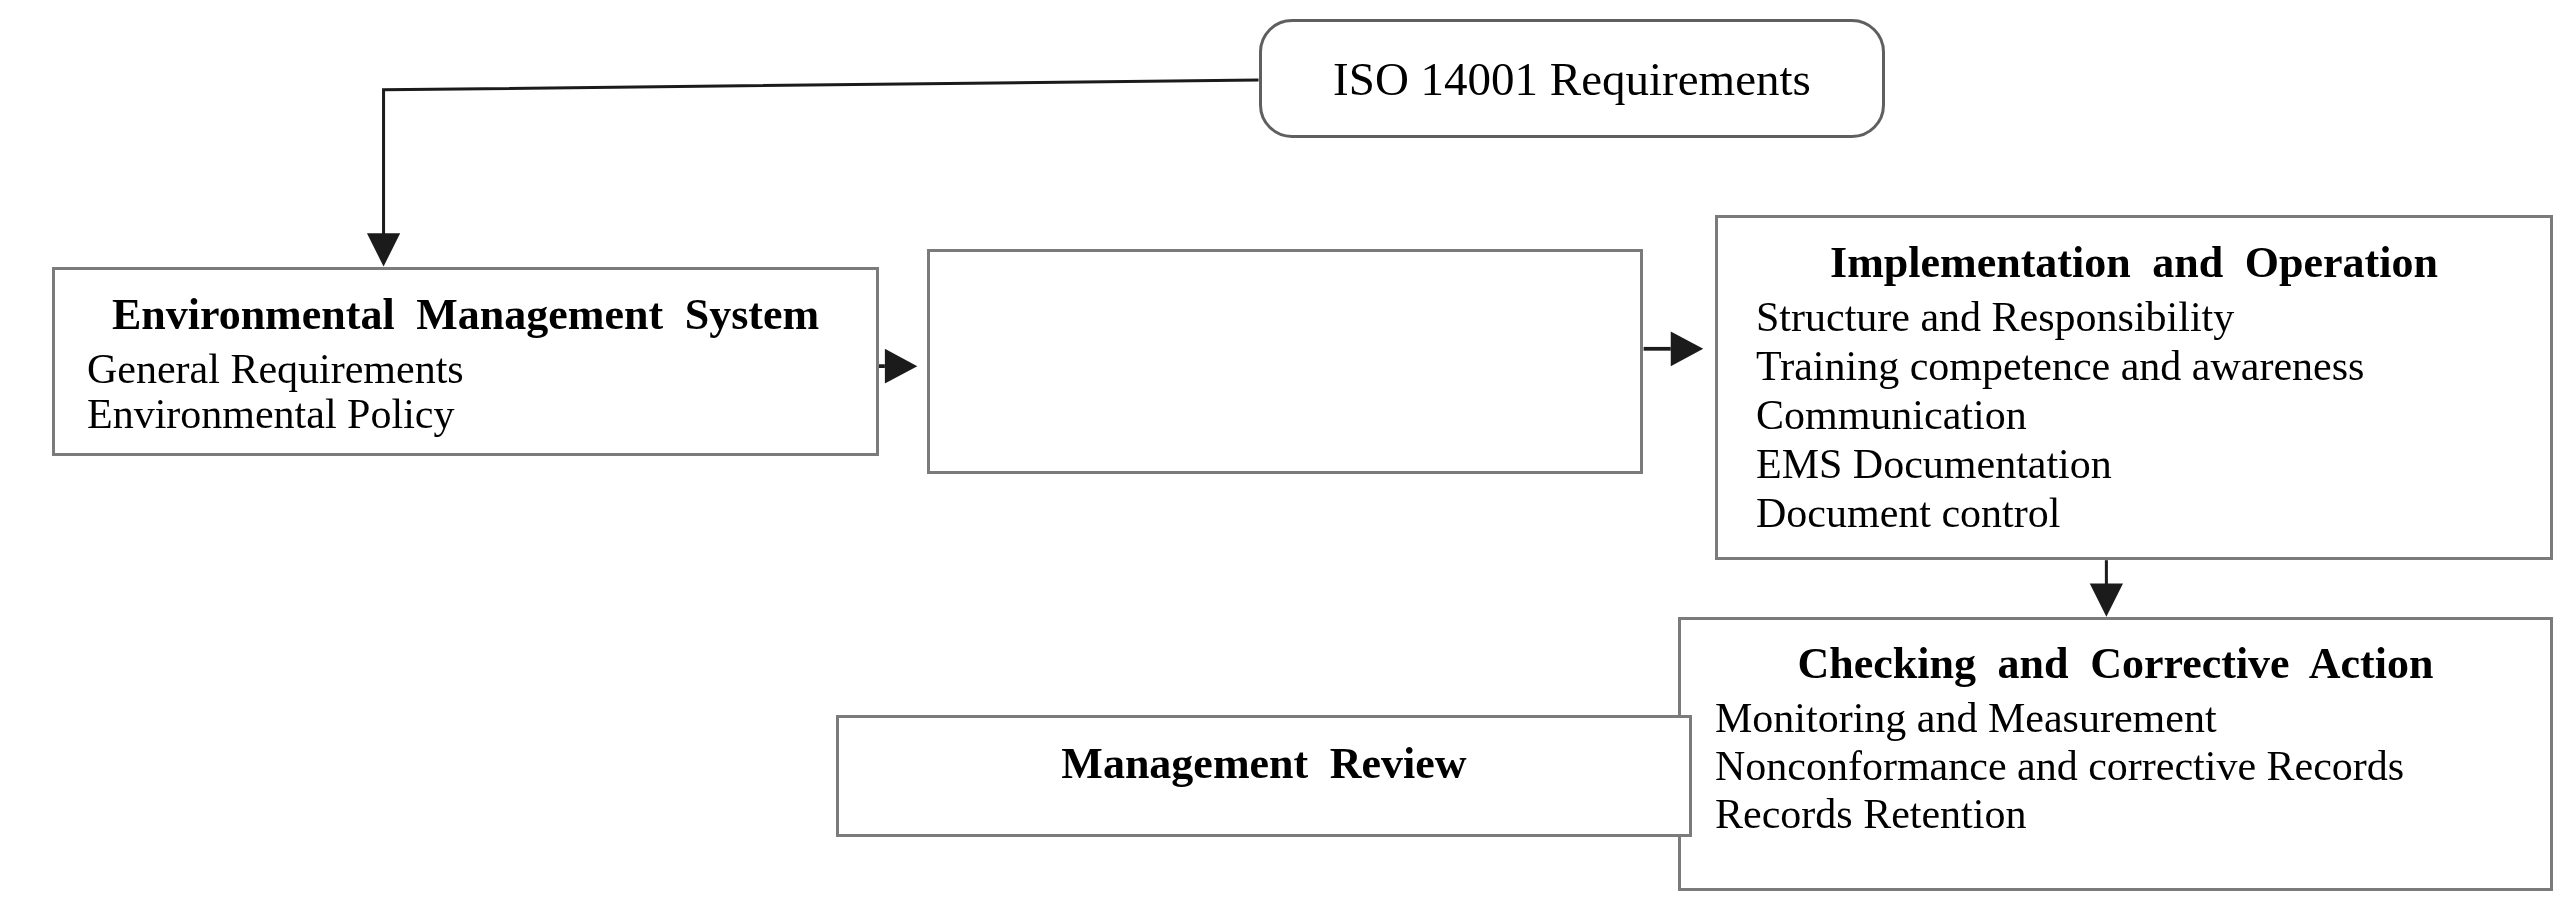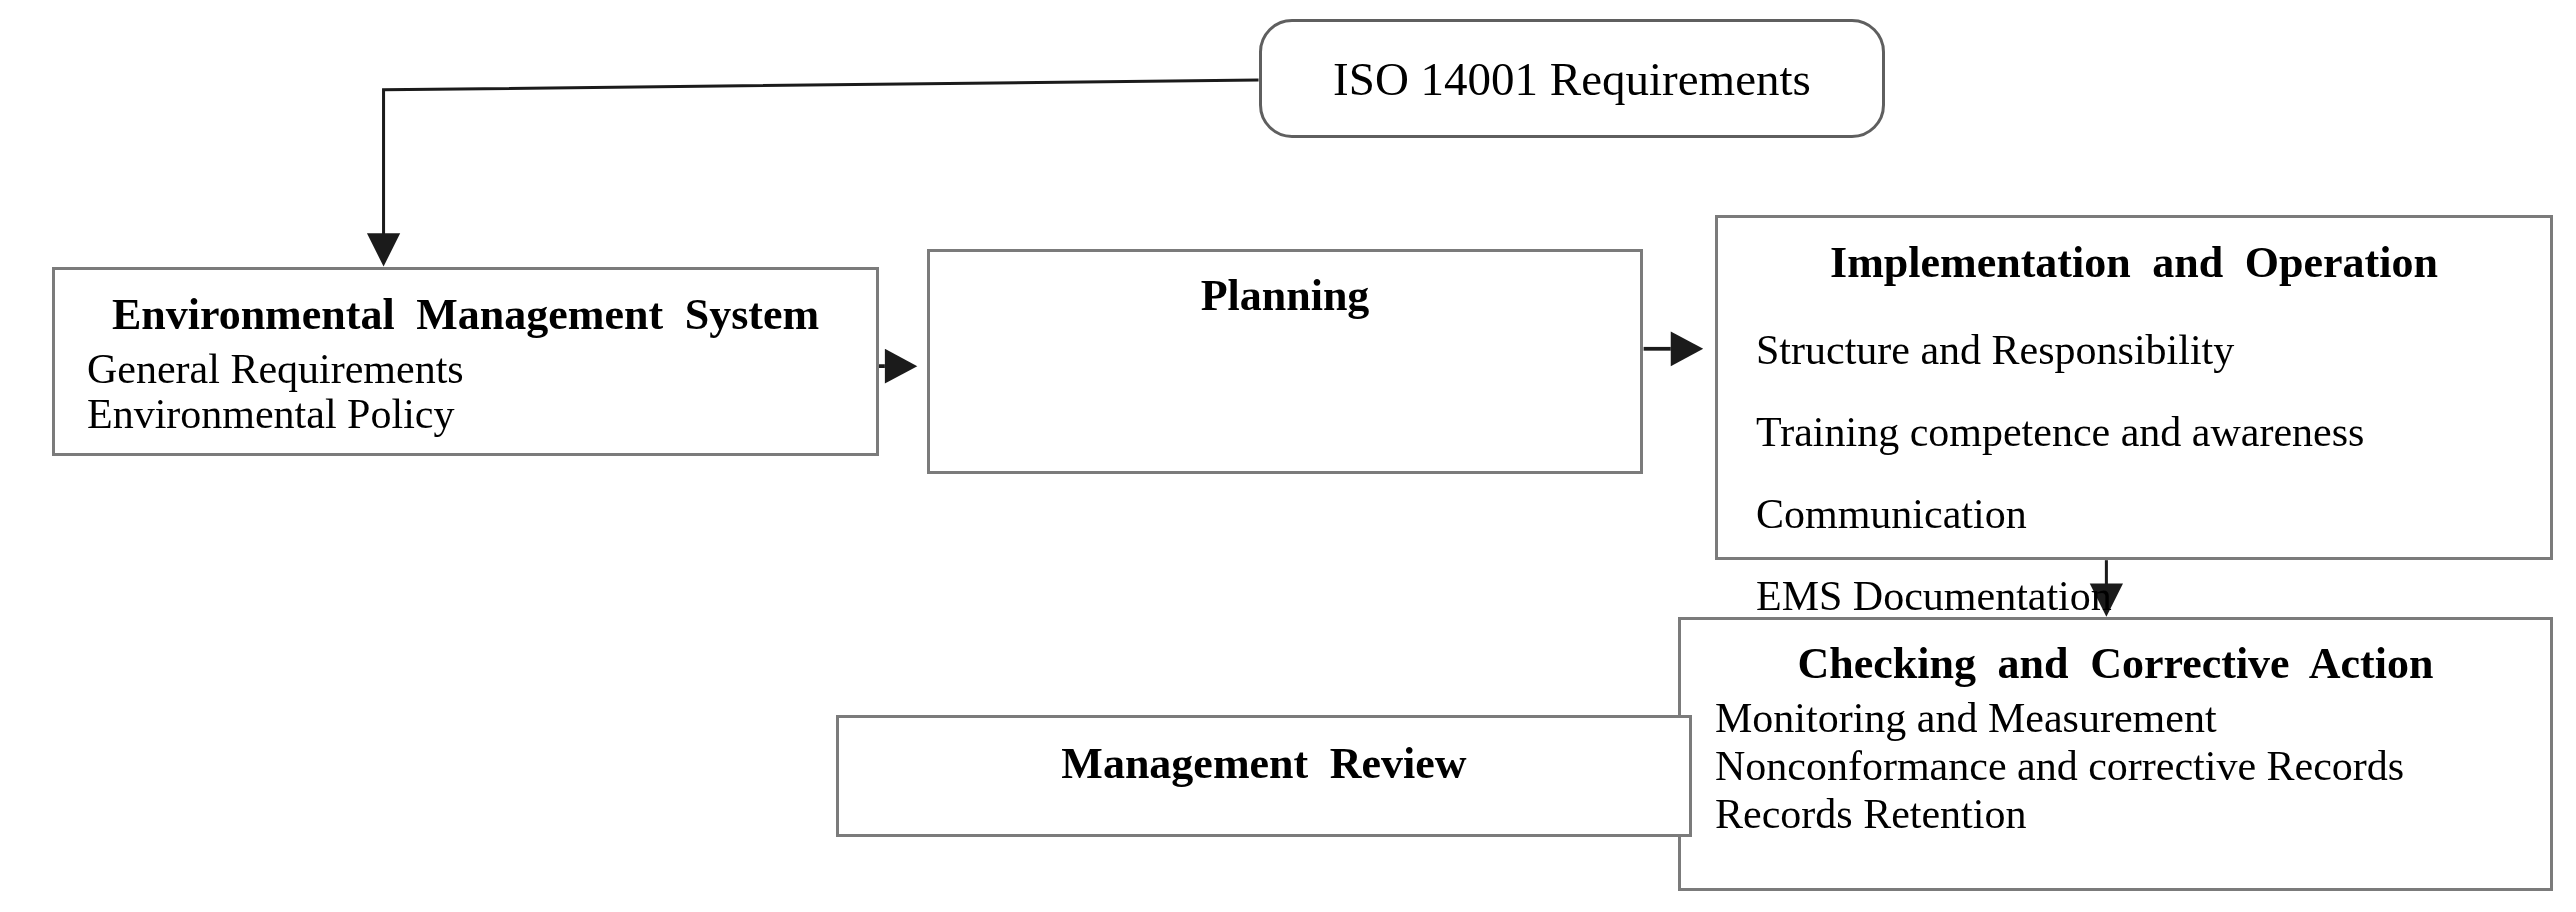--- a/index.html
+++ b/index.html
@@ -45,21 +45,21 @@
   #ems-box{left:24px;top:267px;width:827px;height:189px;padding-top:15px;margin-left:28px;}
   #ems-box .items{margin-top:3px;}
   #ems-box .item{line-height:45px;padding-left:32px;}
   
   #planning-box{left:927px;top:249px;width:716px;height:225px;padding-top:13.6px;}
   #planning-box .items{margin-top:3px;}
   #planning-box .item{line-height:45px;padding-left:37px;}
   
   #implementation-box{left:1715px;top:215px;width:838px;height:345px;padding-top:15px;}
   #implementation-box .box-title{line-height:60px;font-family:Liberation Serif, serif;}
-  #implementation-box .item{line-height:49px;padding-left:38px;margin-top:33px;}
+  #implementation-box .item{line-height:49px;padding-left:38px;}
   
   #checking-box{left:1678px;top:617px;width:875px;height:274px;padding-top:13.6px;}
   #checking-box .box-title{line-height:60px;}
   #checking-box .item{line-height:48px;padding-left:34px;}
   
   #review-box{left:836px;top:715px;width:856px;height:122px;padding-top:15px;}
   #review-box .box-title{line-height:62px;}
 </style>
 </head>
 <body>
@@ -100,21 +100,20 @@
 
   <div class="box" id="ems-box">
     <div class="box-title">Environmental Management System</div>
     <div class="items">
       <div class="item">General Requirements</div>
       <div class="item">Environmental Policy</div>
     </div>
   </div>
 
   <div class="box" id="planning-box">
-    <div class="box-title">Planning</div>
   </div>
 
   <div class="box" id="implementation-box">
     <div class="box-title">Implementation and Operation</div>
     <div class="items">
       <div class="item">Structure and Responsibility</div>
       <div class="item">Training competence and awareness</div>
       <div class="item">Communication</div>
       <div class="item">EMS Documentation</div>
       <div class="item">Document control</div>

